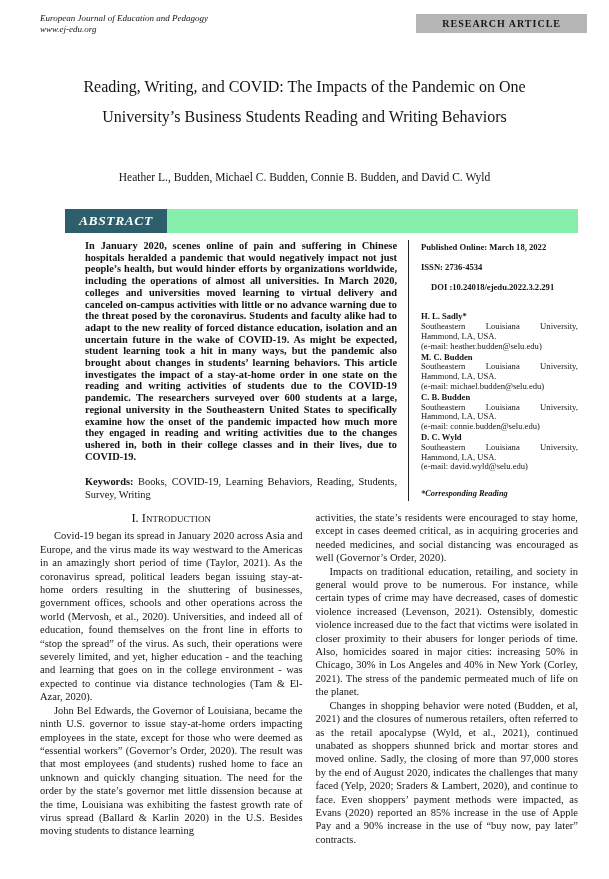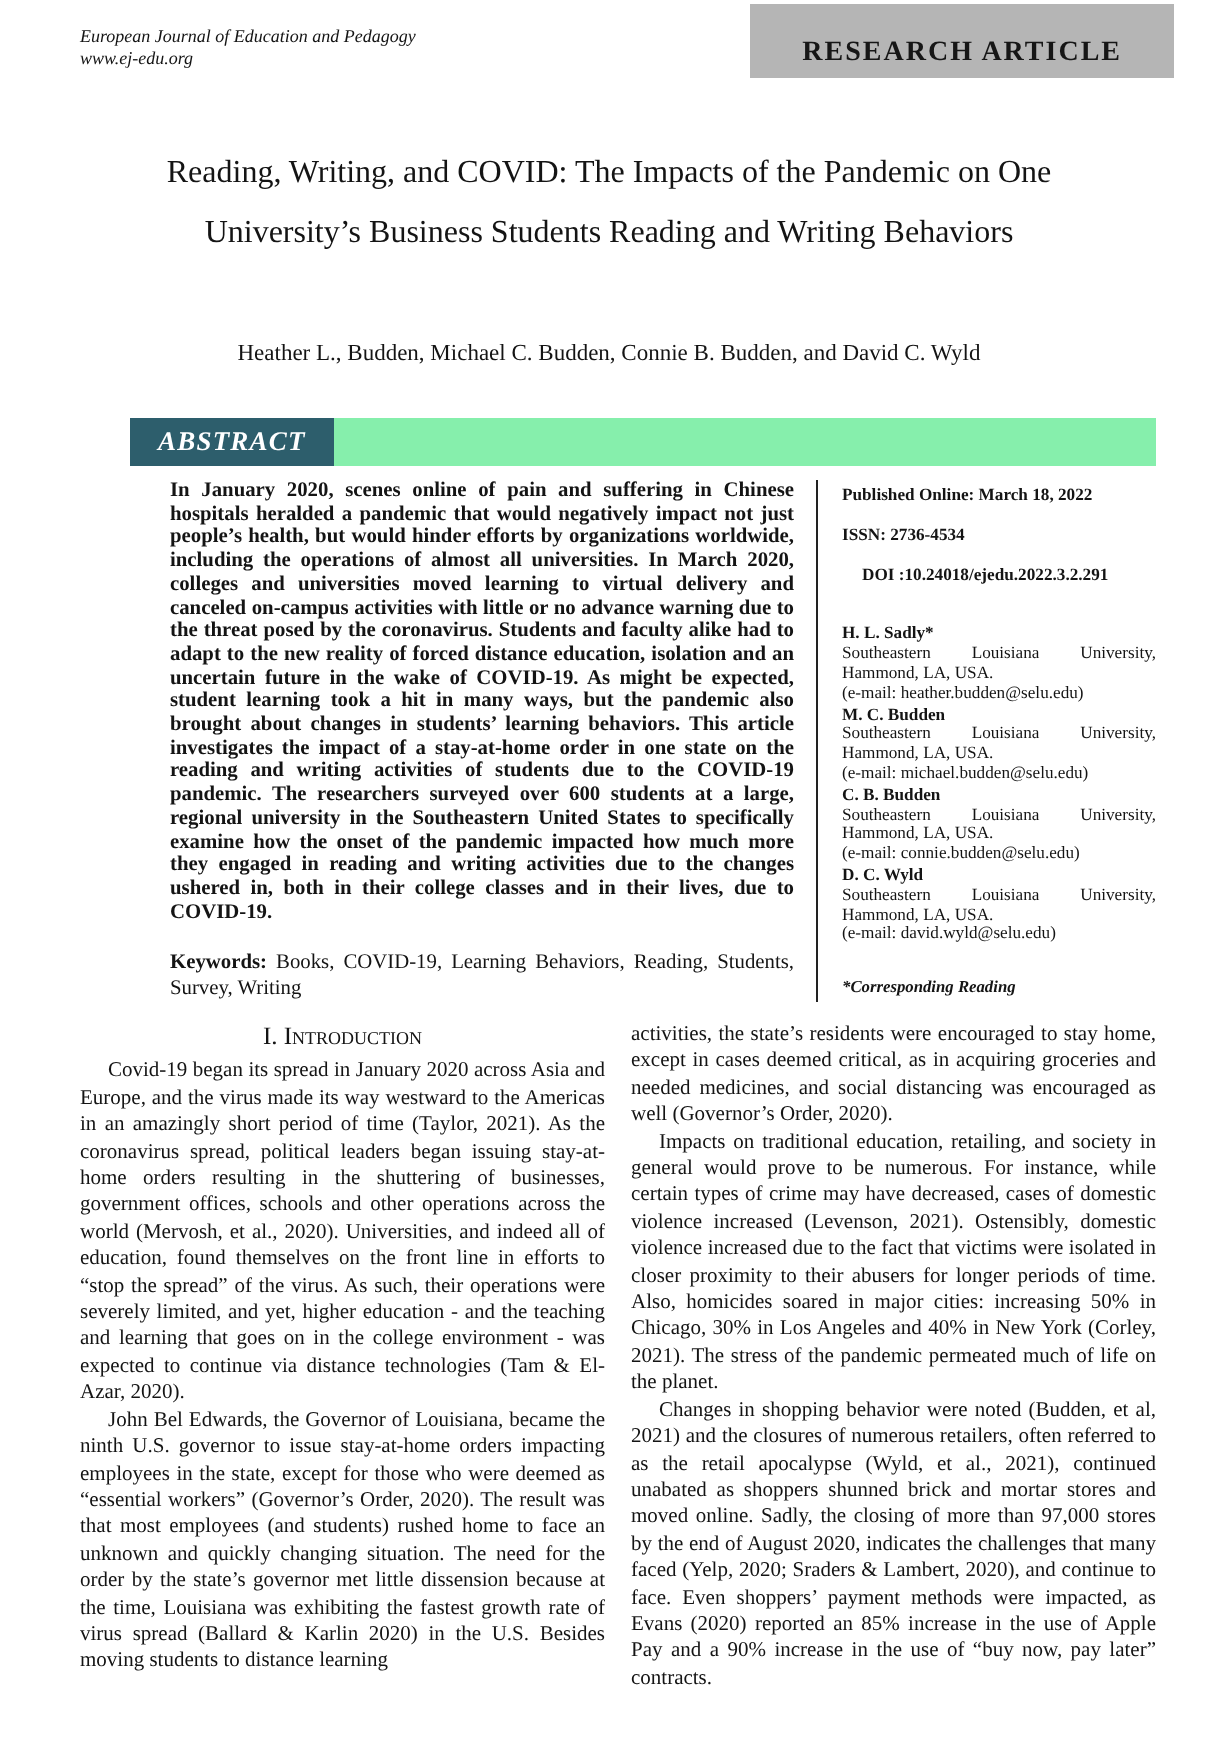--- a/index.html
+++ b/index.html
@@ -17,27 +17,27 @@
   
   .masthead {
     position: absolute;
     top: 13px; left: 40px;
     font-style: italic;
     font-size: 9px;
     line-height: 11px;
   }
   .badge {
     position: absolute;
-    top: 2px; right: 22px;
+    top: 14px; right: 22px;
     background: #b5b5b5;
     color: #161616;
     font-weight: bold;
-    font-size: 14px;
+    font-size: 10px;
     letter-spacing: 1px;
-    padding: 17px 26px 4px;
+    padding: 4px 26px 4px;
   }
 
   
   .title {
     position: absolute;
     top: 72px; left: 70px; right: 70px;
     text-align: center;
     font-size: 16px;
     line-height: 29.5px;
     font-weight: normal;

